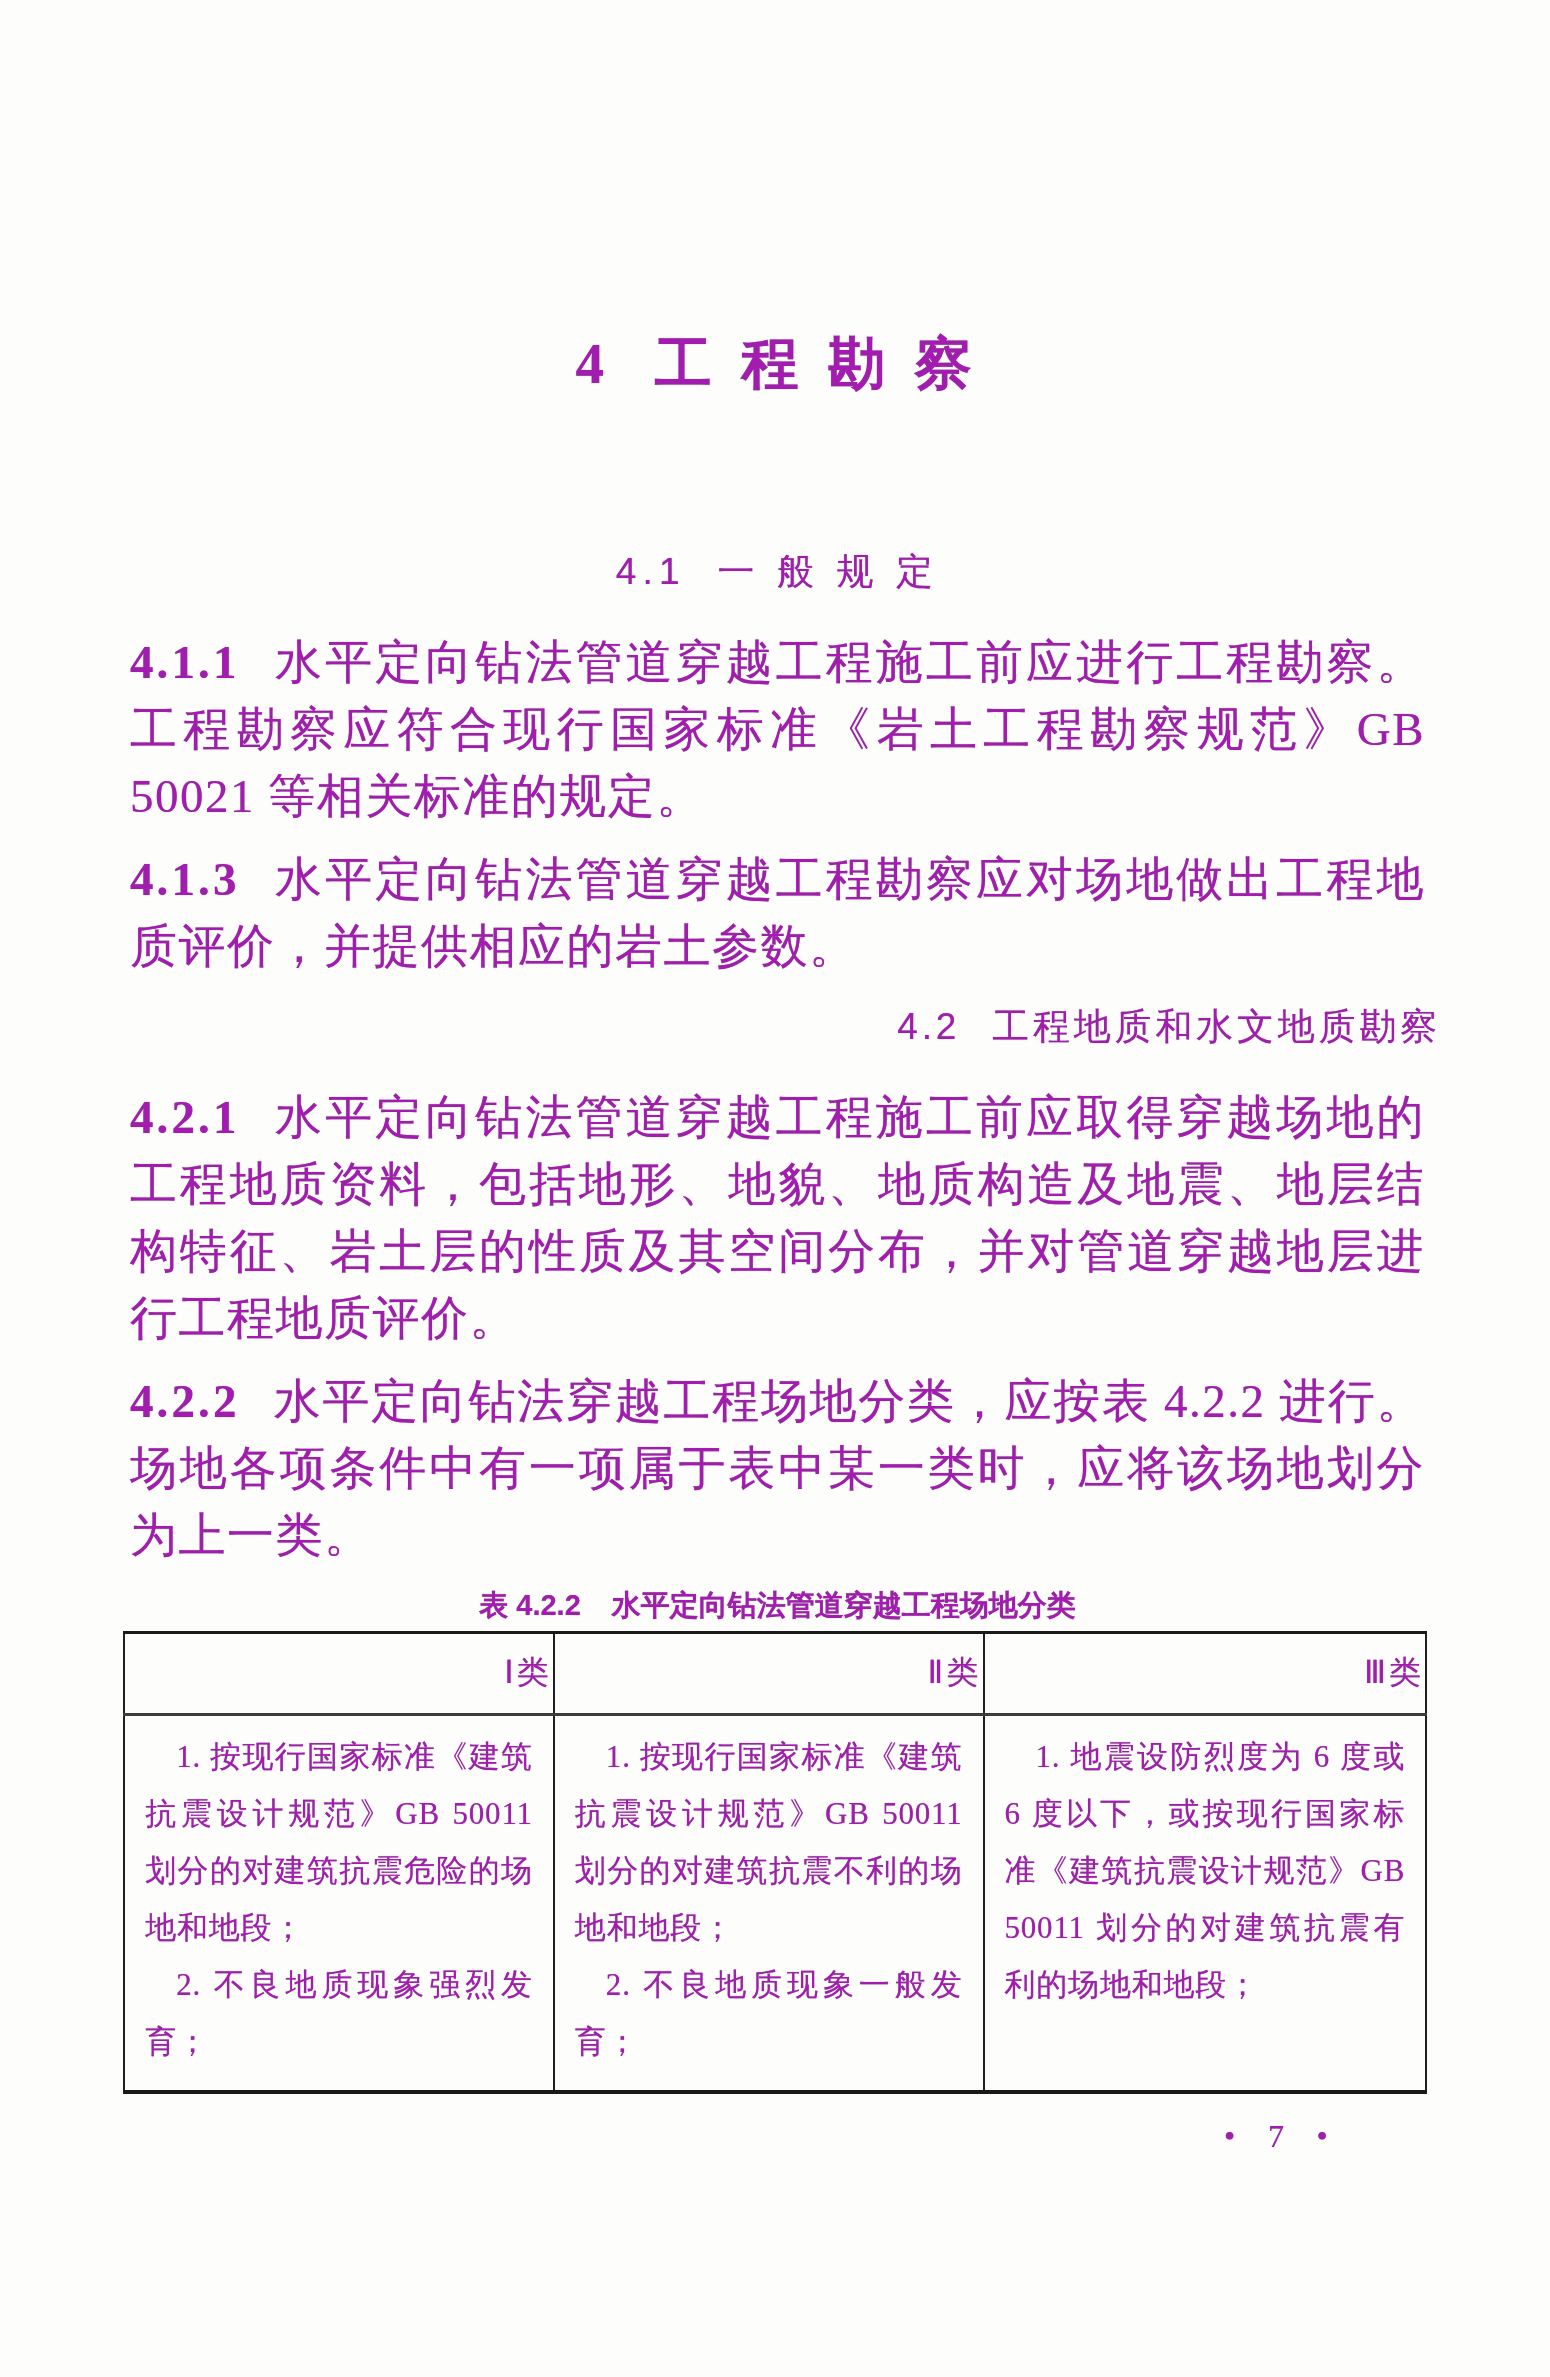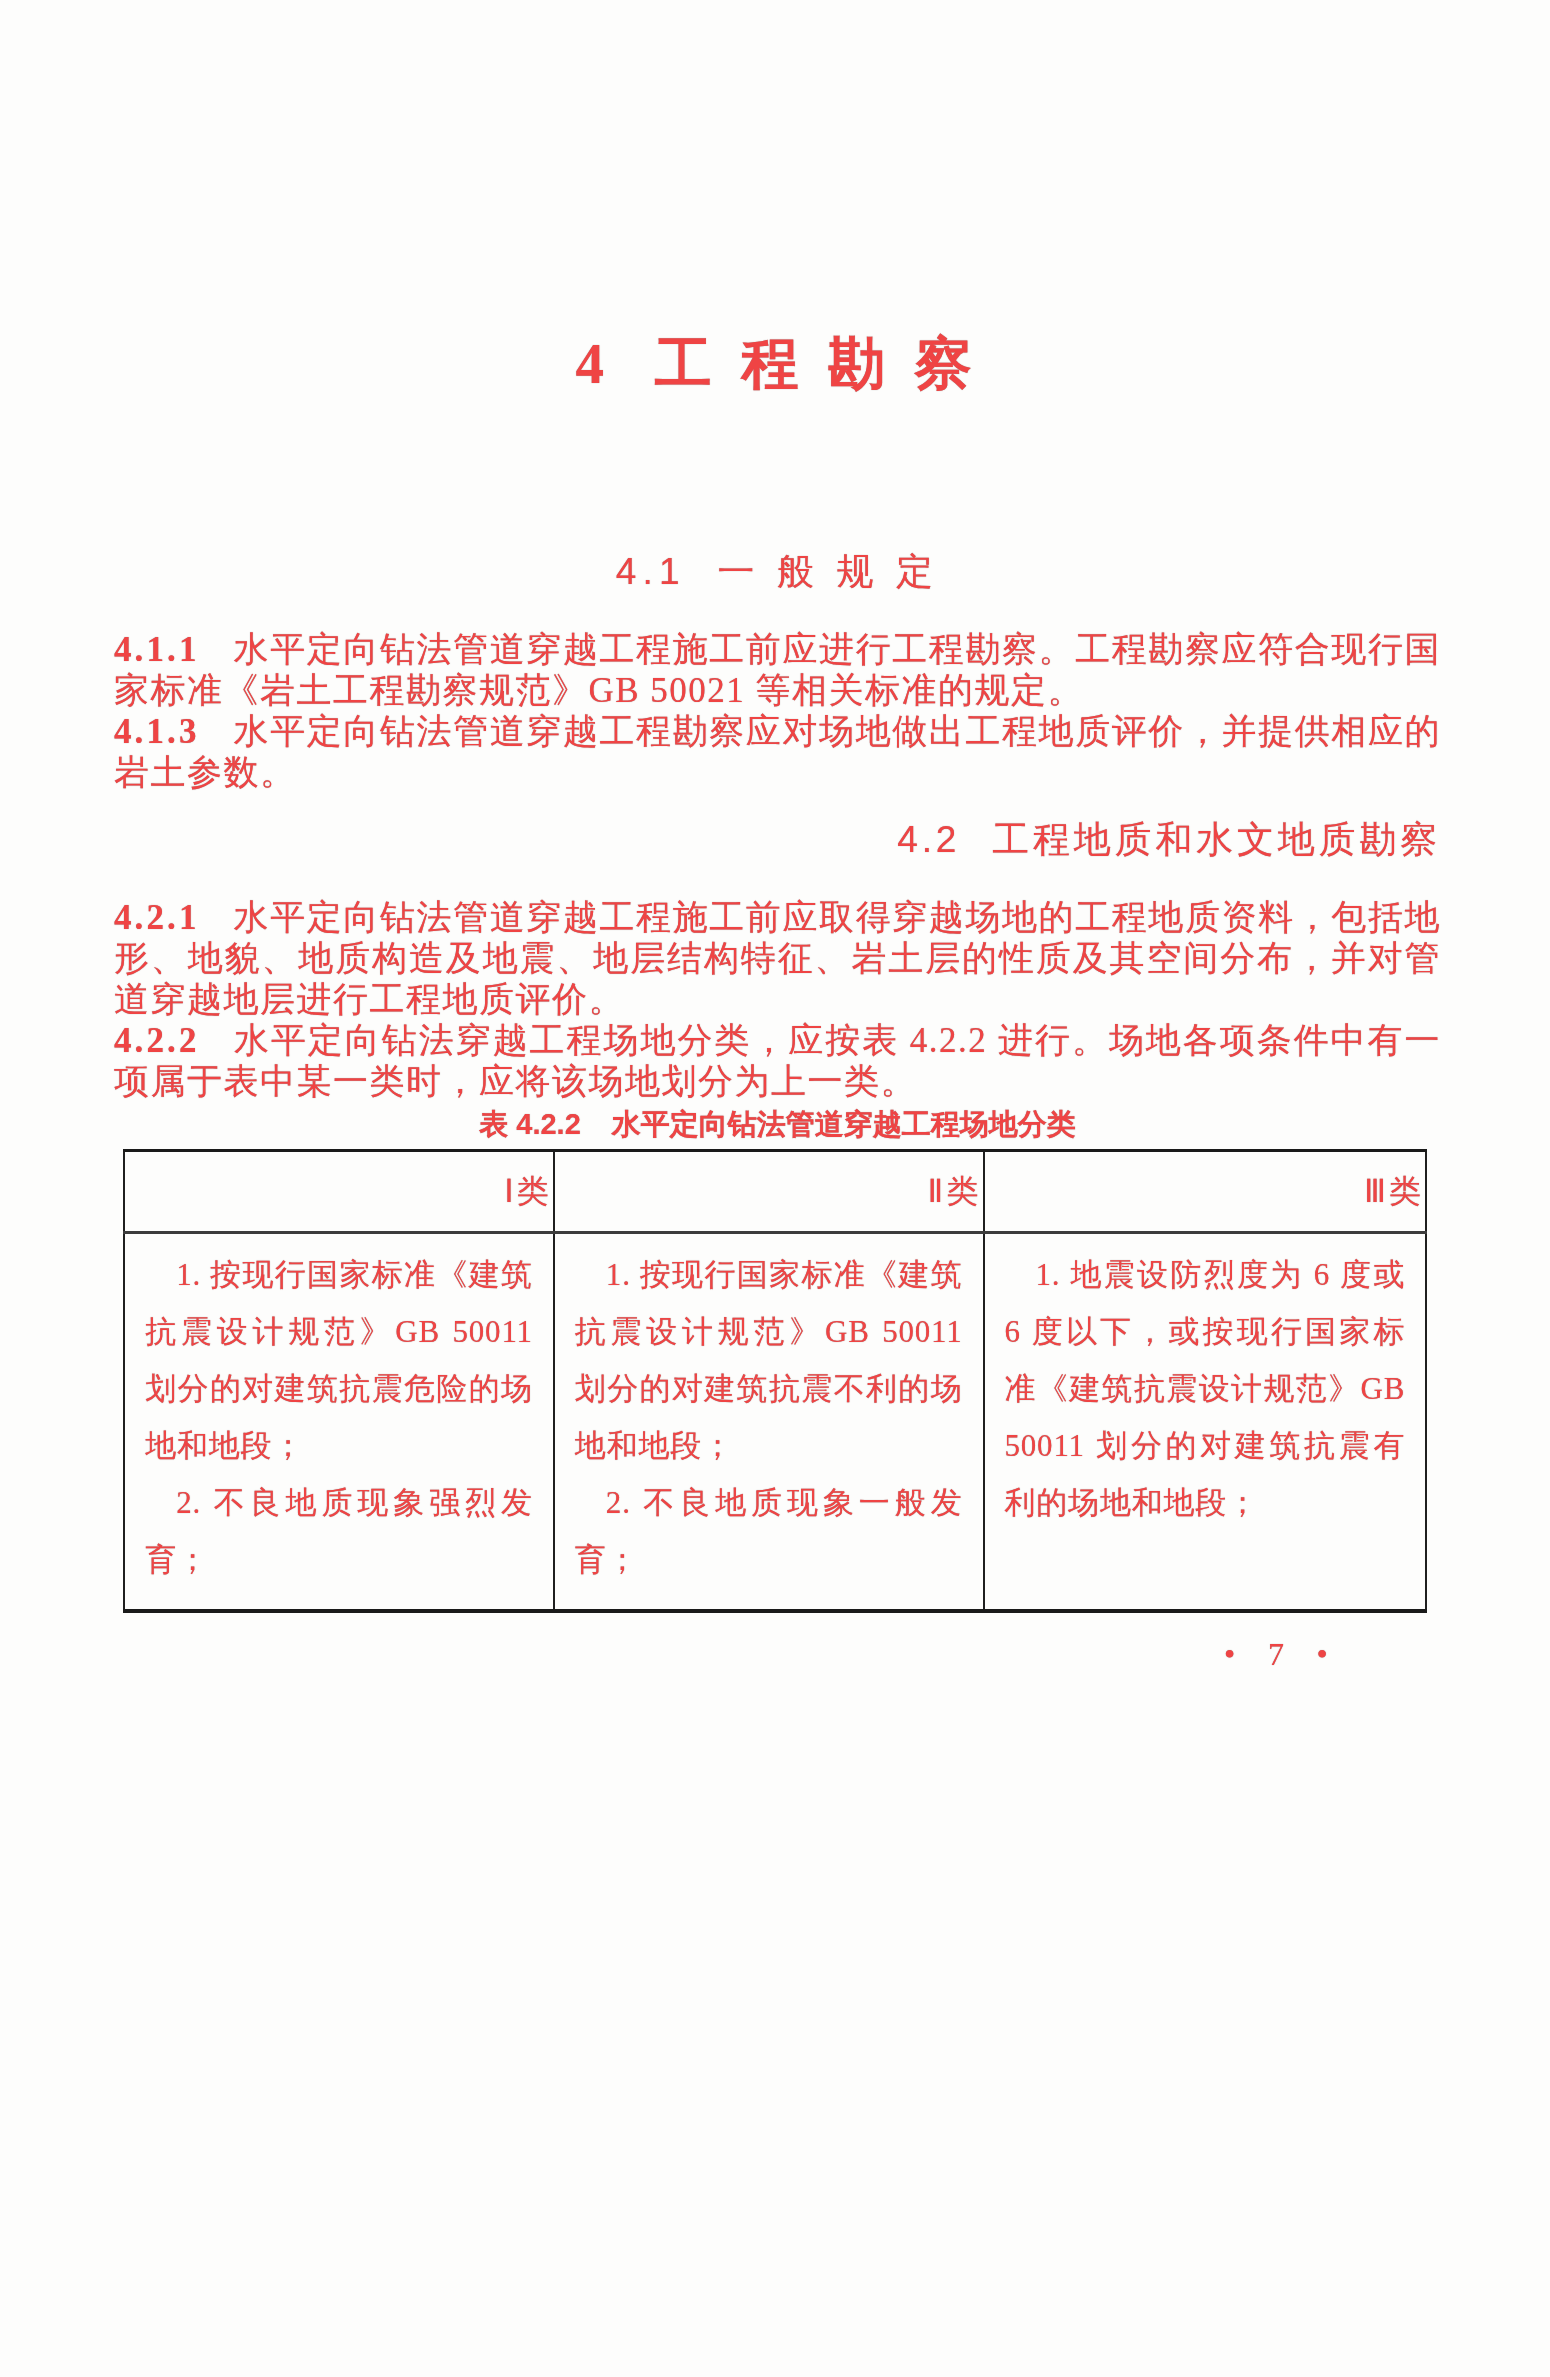--- a/index.html
+++ b/index.html
@@ -1,21 +1,21 @@
 <!DOCTYPE html>
 <html style="font-size:12.3px"><head>
 <meta charset="utf-8">
 <style>
   html,body{margin:0;padding:0;background:#e9e9e9;}
   .page{
     position:relative;
     width:1551px;height:2377px;
     background:#fdfdfc;
     font-family:"Liberation Serif", serif;
-    color:#ef4444;
+    color:#a21caf;
     overflow:hidden;
     text-shadow:0 0 0.9px rgba(25,25,25,.5);
   }
   .content{
     position:absolute;left:114px;top:0;width:1327px;
   }
   
   .chapter-title{
     margin-top:328px;
     text-align:center;
@@ -31,23 +31,23 @@
     font-family:"Liberation Sans", sans-serif;
     font-size:37px;font-weight:400;
     line-height:46px;
     white-space:nowrap;
   }
   .section-heading .num-gap{display:inline-block;width:32px;}
   .sh-41{margin-top:150px;letter-spacing:6.1px;}
   .sh-42{margin-top:24px;letter-spacing:3.8px;text-align:right;}
   
   .clause{
-    margin:0;
-    font-size:35px;
-    line-height:41px;
+    margin:16px;
+    font-size:47px;
+    line-height:67px;
     text-align:justify;
     text-justify:inter-character;
     text-align-last:left;
     letter-spacing:1.5px;
   }
   .clause.first{margin-top:34px;}
   .clause-num{font-weight:700;padding-right:34px;letter-spacing:3.1px;}
   
   .table-caption{
     margin-top:1.5px;

